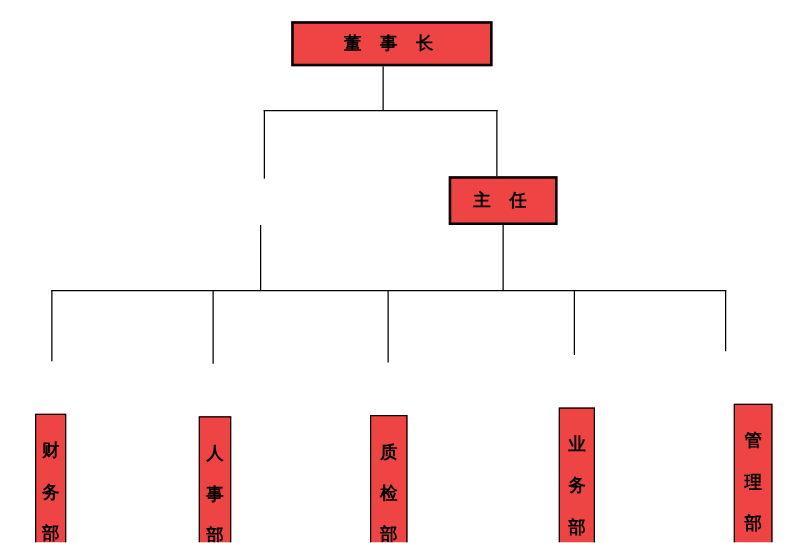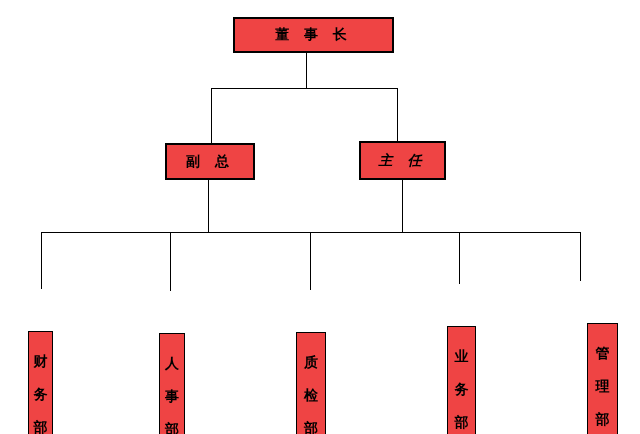--- a/index.html
+++ b/index.html
@@ -66,24 +66,21 @@
   <div class="line" style="left:41px; top:232px; width:1px; height:57px;"></div>
   <div class="line" style="left:170px; top:232px; width:1px; height:59px;"></div>
   <div class="line" style="left:310px; top:232px; width:1px; height:58px;"></div>
   <div class="line" style="left:459px; top:232px; width:1px; height:52px;"></div>
   <div class="line" style="left:580px; top:232px; width:1px; height:49px;"></div>
 
   <div class="node hnode" style="left:233px; top:17px; width:161px; height:36px;">
     <span class="label">董 事 长</span>
   </div>
 
-  <div class="node hnode" style="left:165px; top:143px; width:90px; height:37px;">
-    <span class="label">副 总</span>
-  </div>
-  <div class="node hnode" style="left:359px; top:141px; width:87px; height:39px;font-style:italic;">
+  <div class="node hnode" style="left:359px; top:141px; width:87px; height:39px;">
     <span class="label">主 任</span>
   </div>
 
   <div class="node vnode" style="left:28px; top:289px; width:25px; height:116px;">
     <span class="vlabel">财务部</span>
   </div>
   <div class="node vnode" style="left:296px; top:290px; width:30px; height:122px;">
     <span class="vlabel">质检部</span>
   </div>
   <div class="node vnode" style="left:159px; top:291px; width:26px; height:117px;">

